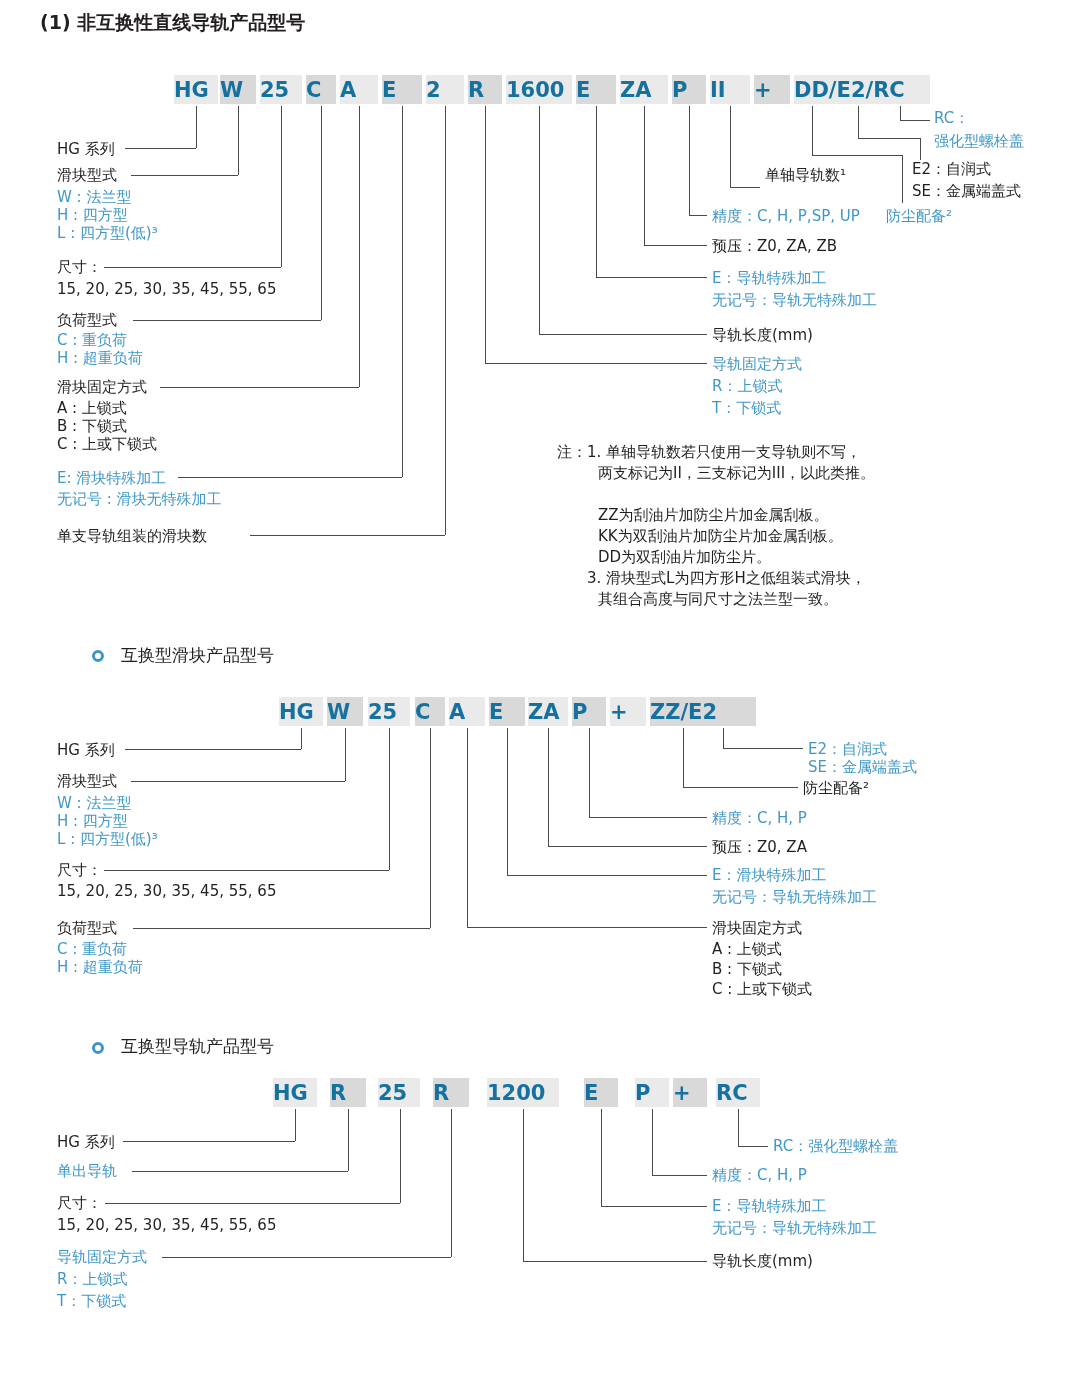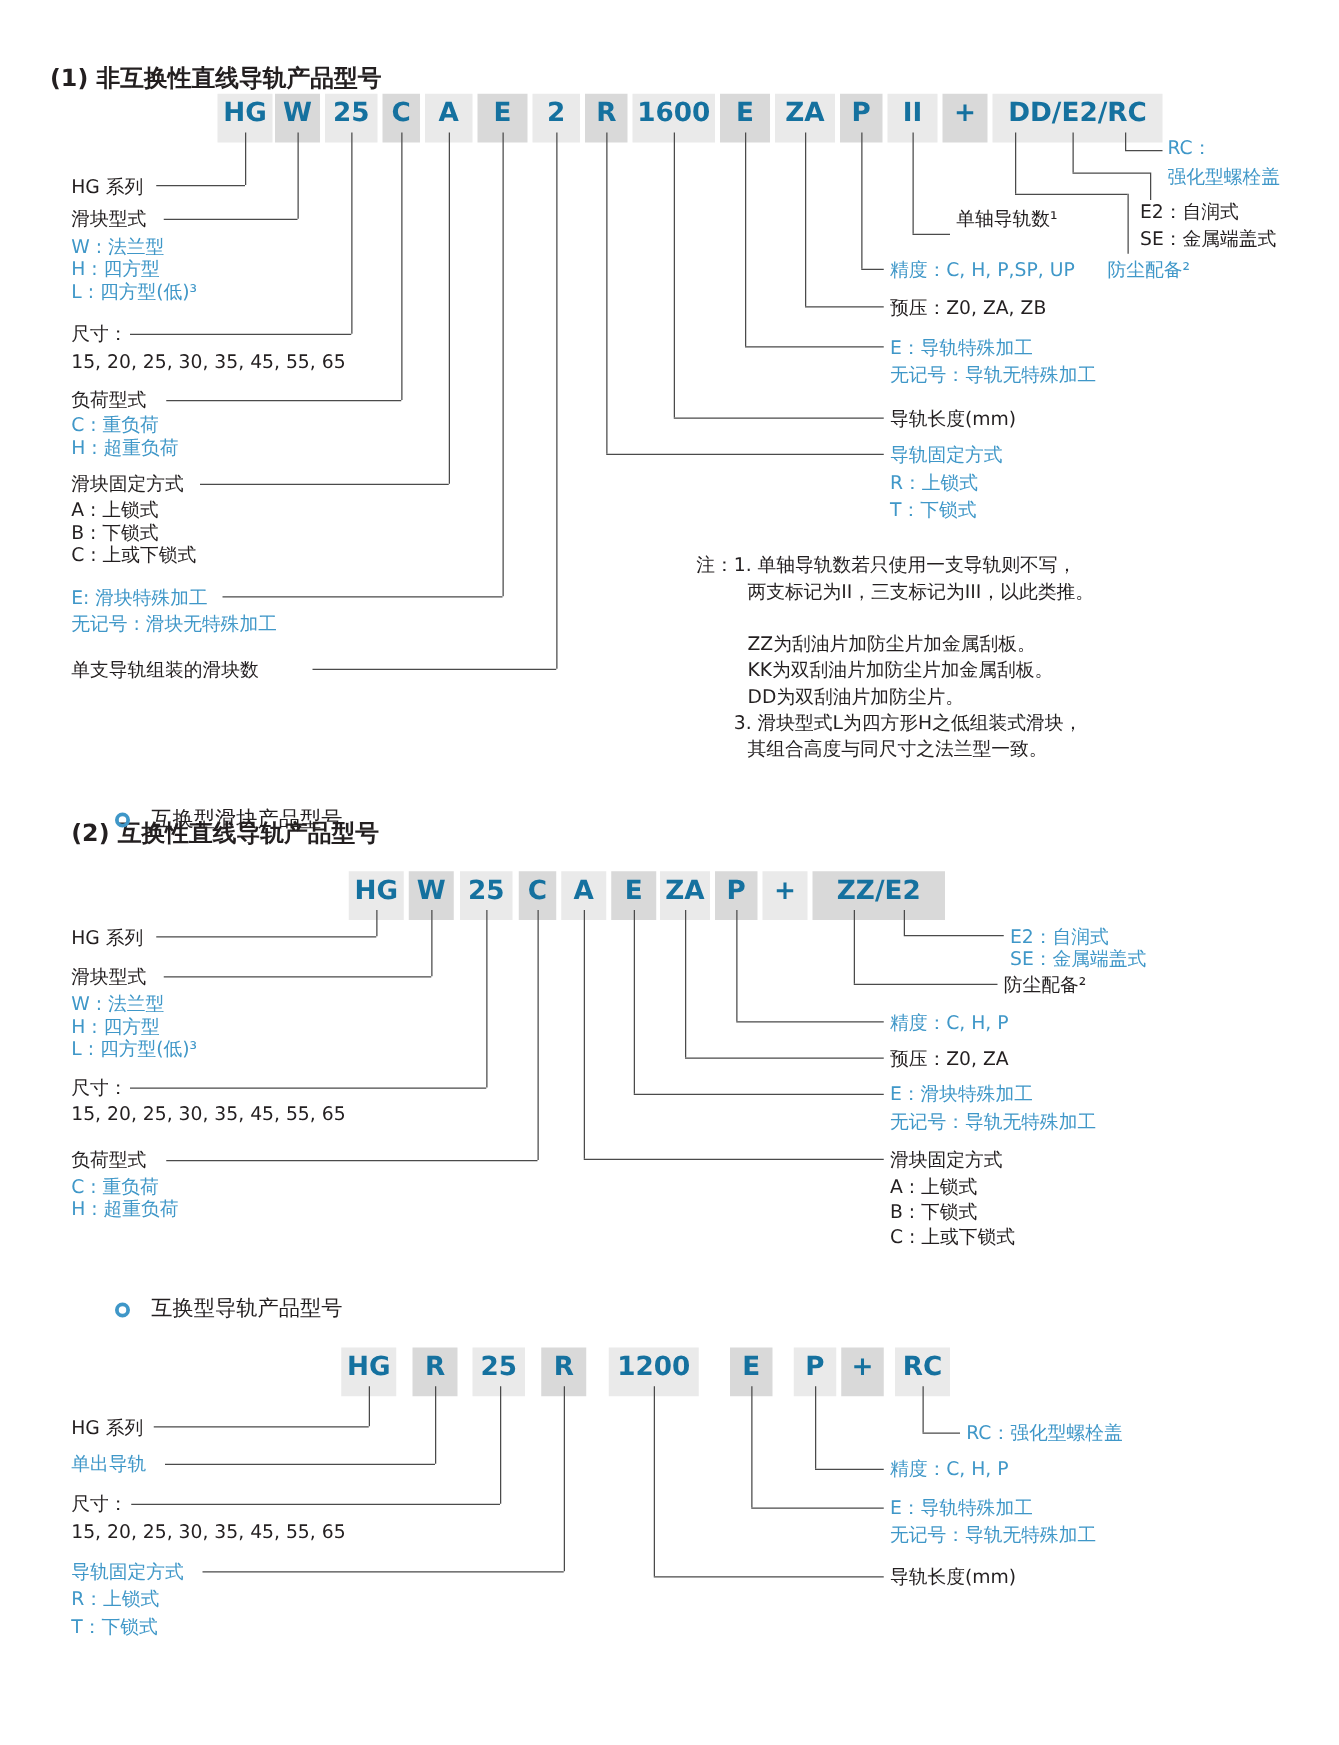--- a/index.html
+++ b/index.html
@@ -1,24 +1,24 @@
 <!DOCTYPE html>
 <html style="--code_blue: #15719f; --label_blue: #3f97c8; --ink: #231f20; --box_light: #eaeaea; --box_dark: #d9d9d9; --line: #4a4a4a;"><head>
 <meta charset="utf-8">
 <style>
   html,body{margin:0;padding:0;background:#ffffff;}
   .page{
     position:relative;width:1071px;height:1396px;background:#fff;overflow:hidden;
     font-family:"DejaVu Sans","Liberation Sans",sans-serif;color:var(--ink,#231f20);
   }
-  .s-title{position:absolute;font-size:19px;font-weight:700;white-space:nowrap;margin-top:40px;}
+  .s-title{position:absolute;font-size:19px;font-weight:700;white-space:nowrap;}
   .sub-title{position:absolute;font-size:17px;font-weight:400;white-space:nowrap;}
   .ring{position:absolute;width:6px;height:6px;border:3px solid var(--label_blue,#3f97c8);border-radius:50%;}
   .seg{
-    position:absolute;height:39px;line-height:31px;text-align:center;
+    position:absolute;height:29px;line-height:31px;
     background:var(--box_light,#eaeaea);color:var(--code_blue,#15719f);
     font-size:21px;font-weight:700;white-space:nowrap;
   }
   .seg.alt{background:var(--box_dark,#d9d9d9);}
   .vl{position:absolute;width:1px;background:var(--line,#4a4a4a);}
   .hl{position:absolute;height:1px;background:var(--line,#4a4a4a);}
   .lbl{position:absolute;font-size:15px;white-space:nowrap;color:var(--ink,#231f20);}
   .lbl.blue{color:var(--label_blue,#3f97c8);}
   .note{position:absolute;font-size:15px;white-space:nowrap;color:var(--ink,#231f20);}
 </style>
@@ -115,21 +115,20 @@
   <div class="lbl blue" style="left:712px;top:399px">T：下锁式</div>
 
   <div class="note" style="left:557px;top:443px">注：1. 单轴导轨数若只使用一支导轨则不写，</div>
   <div class="note" style="left:598px;top:464px">两支标记为II，三支标记为III，以此类推。</div>
   <div class="note" style="left:598px;top:506px">ZZ为刮油片加防尘片加金属刮板。</div>
   <div class="note" style="left:598px;top:527px">KK为双刮油片加防尘片加金属刮板。</div>
   <div class="note" style="left:598px;top:548px">DD为双刮油片加防尘片。</div>
   <div class="note" style="left:587px;top:569px">3. 滑块型式L为四方形H之低组装式滑块，</div>
   <div class="note" style="left:598px;top:590px">其组合高度与同尺寸之法兰型一致。</div>
 
-  <div class="s-title" style="left:57px;top:614px">(2) 互换性直线导轨产品型号</div>
   <div class="ring" style="left:92px;top:650px"></div>
   <div class="sub-title" style="left:121px;top:644px">互换型滑块产品型号</div>
 
   <div class="seg" style="left:279px;top:697px;width:44px">HG</div>
   <div class="seg alt" style="left:327px;top:697px;width:36px">W</div>
   <div class="seg" style="left:368px;top:697px;width:42px">25</div>
   <div class="seg alt" style="left:415px;top:697px;width:30px">C</div>
   <div class="seg" style="left:449px;top:697px;width:36px">A</div>
   <div class="seg alt" style="left:489px;top:697px;width:36px">E</div>
   <div class="seg" style="left:528px;top:697px;width:40px">ZA</div>

